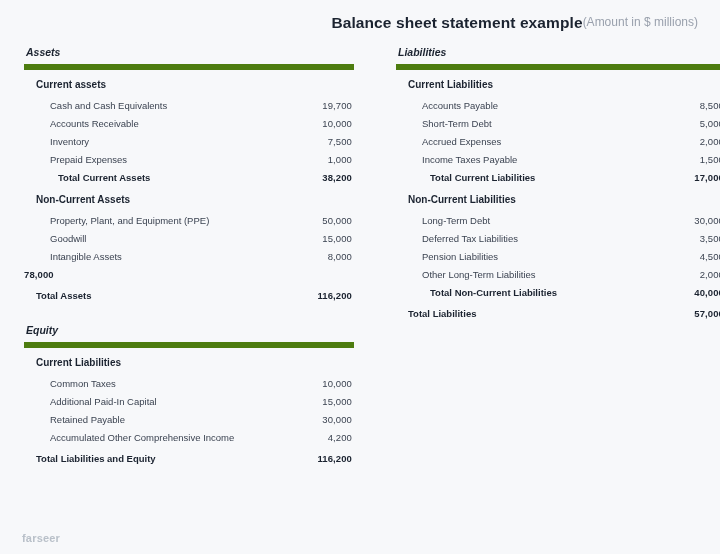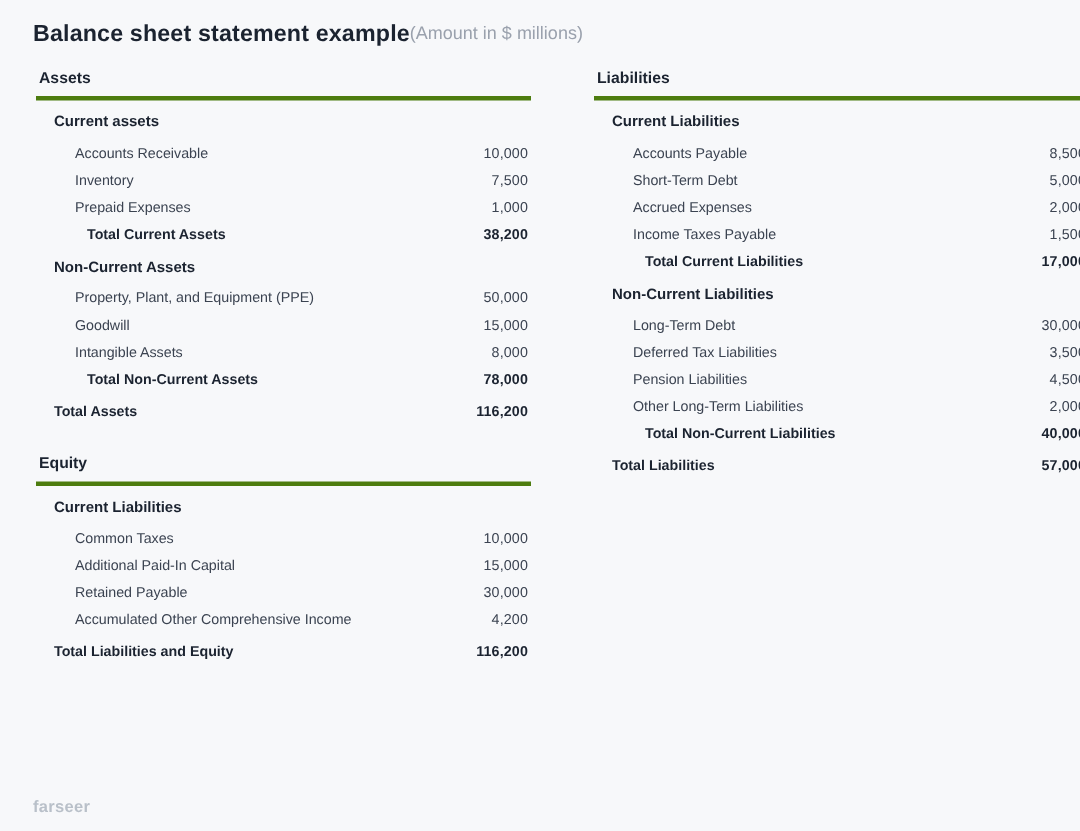--- a/index.html
+++ b/index.html
@@ -18,21 +18,21 @@
     position: relative;
     width: 720px;
     height: 554px;
     background: #f7f8fa;
     box-sizing: border-box;
     padding: 14px 20px 0 20px;
   }
   .titlebar {
     display: flex;
     align-items: flex-end;
-    justify-content: flex-start;
+    justify-content: flex-end;
     padding: 0 2px 10px 2px;
   }
   .title {
     font-size: 15.5px;
     font-weight: bold;
     color: #1b2330;
     letter-spacing: 0.1px;
   }
   .amount-note {
     font-size: 12px;
@@ -49,22 +49,23 @@
     flex: 0 0 330px;
   }
   .section {
     margin-bottom: 14px;
   }
   .section-head {
     font-size: 10.5px;
     font-weight: bold;
     color: #1b2330;
     padding: 4px 0 6px 2px;
-    border-bottom: 3px solid #4d7c0f;
+    border-bottom: 6px solid #4d7c0f;
     margin-bottom: 2px;
+    font-style: italic;
   }
   .group-head {
     font-size: 10px;
     font-weight: bold;
     color: #1b2330;
     padding: 7px 0 6px 12px;
   }
   .row {
     display: flex;
     justify-content: space-between;
@@ -129,20 +130,24 @@
   <div class="columns">
 
     <div class="col">
 
       <div class="section">
         <div class="section-head">Assets</div>
 
         <div>
           <div class="group-head">Current assets</div>
           <div class="row">
+            <div class="label">Cash and Cash Equivalents</div>
+            <div class="value">19,700</div>
+          </div>
+          <div class="row">
             <div class="label">Accounts Receivable</div>
             <div class="value">10,000</div>
           </div>
           <div class="row">
             <div class="label">Inventory</div>
             <div class="value">7,500</div>
           </div>
           <div class="row">
             <div class="label">Prepaid Expenses</div>
             <div class="value">1,000</div>
@@ -161,21 +166,20 @@
           </div>
           <div class="row">
             <div class="label">Goodwill</div>
             <div class="value">15,000</div>
           </div>
           <div class="row">
             <div class="label">Intangible Assets</div>
             <div class="value">8,000</div>
           </div>
           <div class="row total">
-            <div class="label">Total Non-Current Assets</div>
             <div class="value">78,000</div>
           </div>
         </div>
 
         <div class="row grand">
           <div class="label">Total Assets</div>
           <div class="value">116,200</div>
         </div>
       </div>
 

